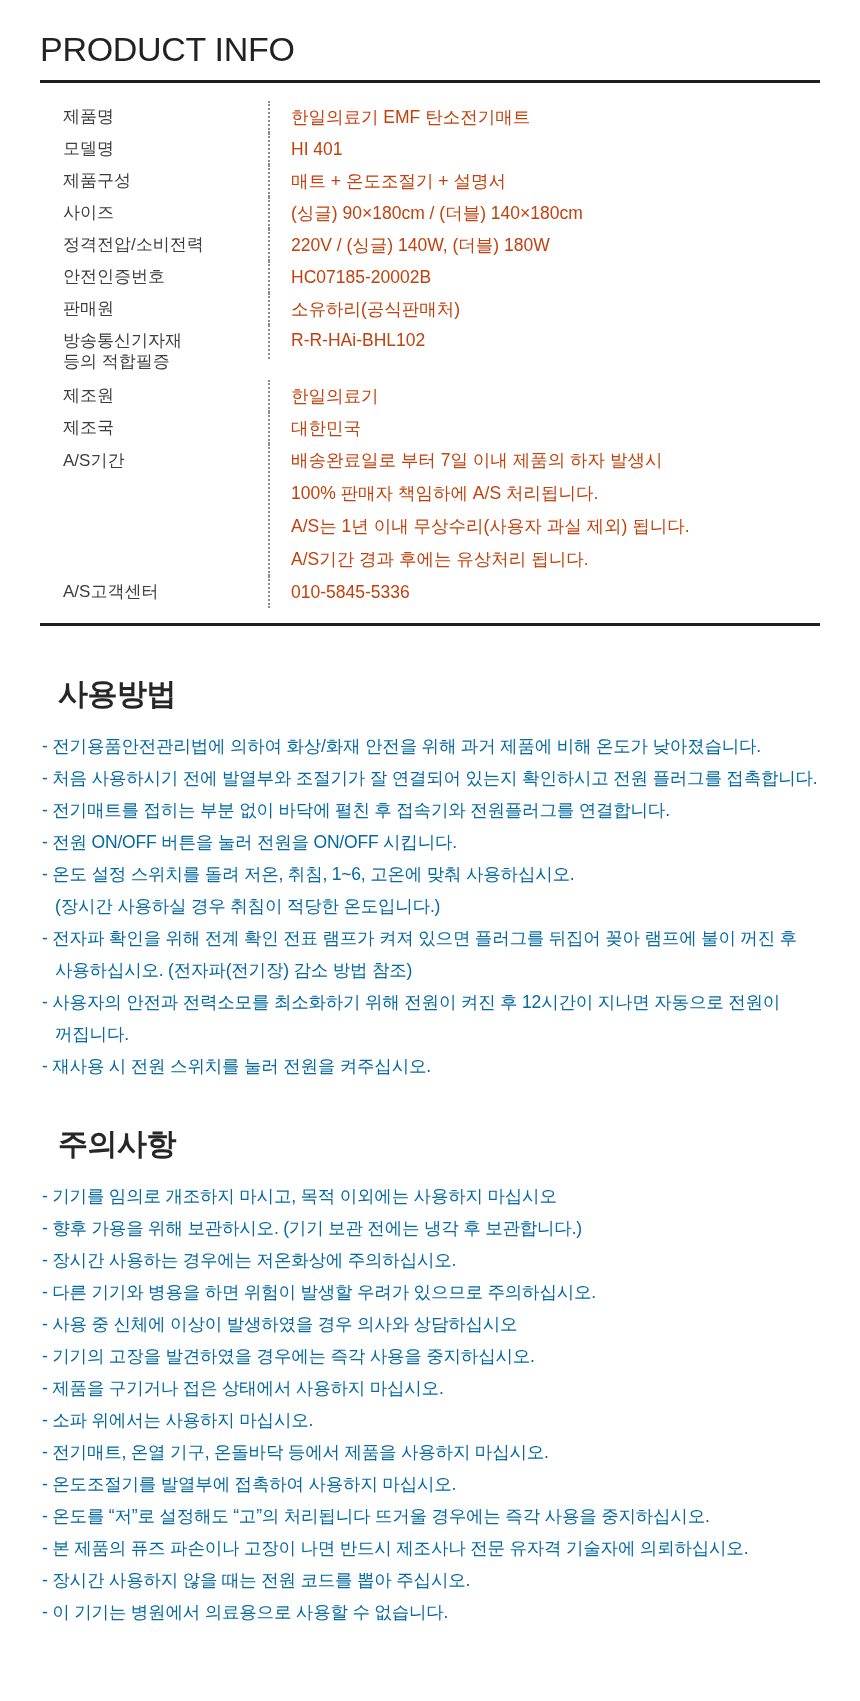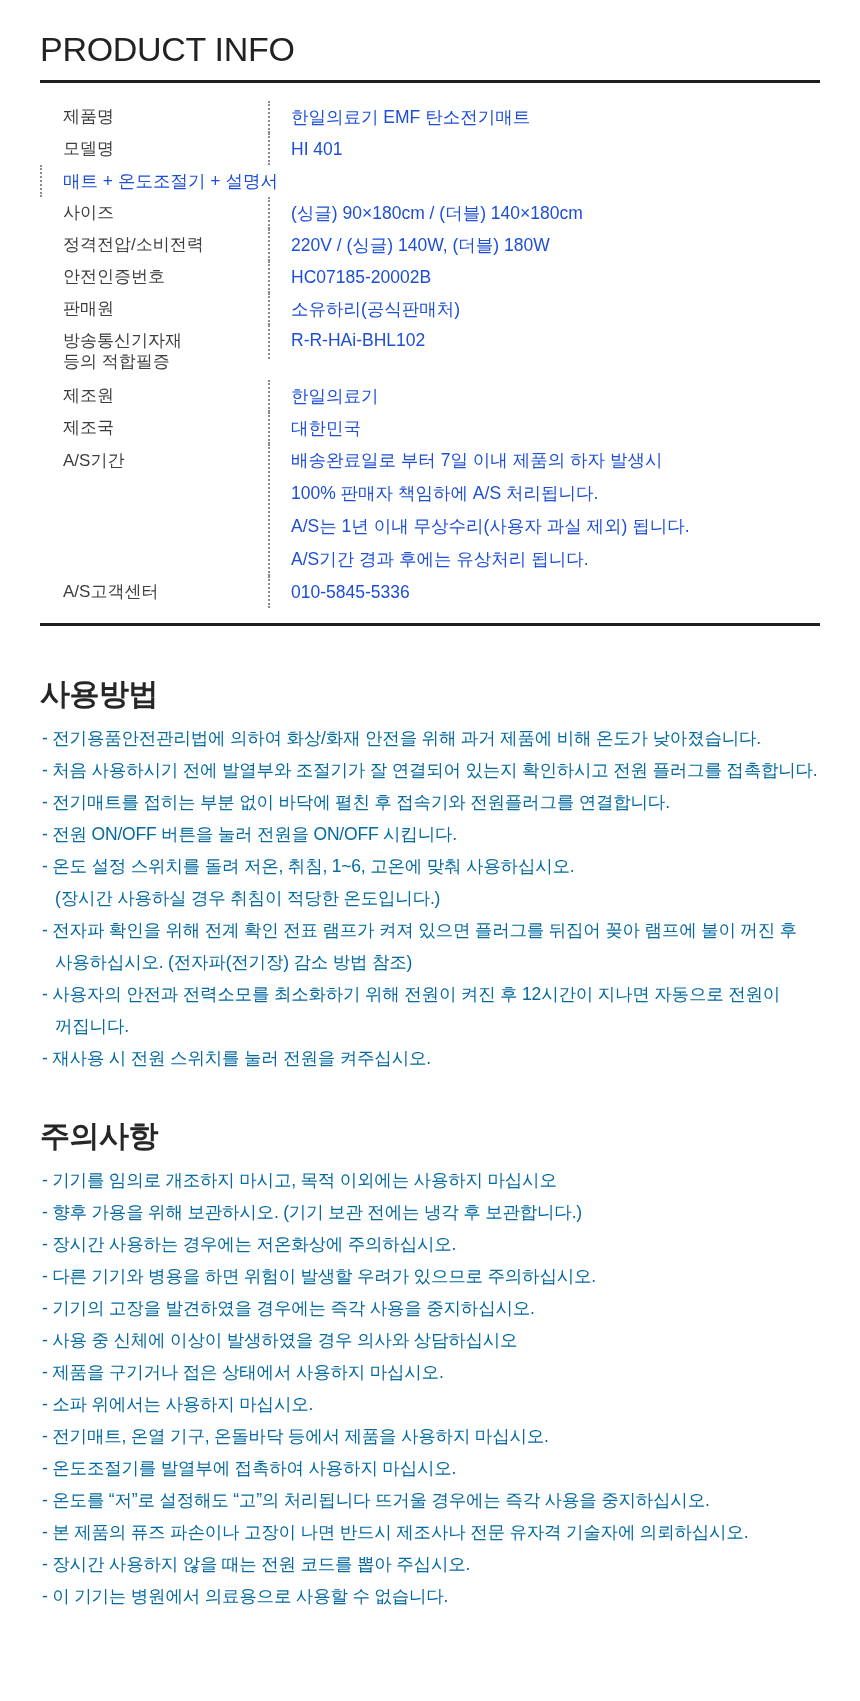--- a/index.html
+++ b/index.html
@@ -32,36 +32,36 @@
     padding-left: 23px;
     font-size: 17px; line-height: 32px;
     color: #3d3d3d;
     white-space: pre-line;
   }
   .spec-value {
     flex: 1; box-sizing: border-box;
     border-left: 2px dotted #8c8c8c;
     padding-left: 21px;
     font-size: 17.5px; line-height: 32px;
-    color: #1d4ed8;
+    color: #c2410c;
     white-space: pre-line;
   }
   
   .spec-row:nth-child(8) .spec-label,
   .spec-row:nth-child(8) .spec-value {
     line-height: 21px; padding-top: 5px; padding-bottom: 8px;
   }
   .spec-row:nth-child(8) { min-height: 55px; }
   
   .spec-row:nth-child(11) .spec-label,
   .spec-row:nth-child(11) .spec-value { line-height: 33px; }
 
   
   h2.section-heading {
-    margin: 0;
+    margin: 18px;
     font-size: 30px;
     line-height: 36px;
     font-weight: 700;
     letter-spacing: -0.5px;
     color: #262626;
   }
   .section-usage h2 { margin-top: 50px; }
   .section-caution h2 { margin-top: 44px; }
   ul.bullet-list {
     list-style: none;
@@ -93,20 +93,21 @@
         <div class="spec-label">제품명</div>
         <div class="spec-value">한일의료기 EMF 탄소전기매트</div>
       </div>
 
       <div class="spec-row">
         <div class="spec-label">모델명</div>
         <div class="spec-value">HI 401</div>
       </div>
 
       <div class="spec-row">
+        <div class="spec-label">제품구성</div>
         <div class="spec-value">매트 + 온도조절기 + 설명서</div>
       </div>
 
       <div class="spec-row">
         <div class="spec-label">사이즈</div>
         <div class="spec-value">(싱글) 90×180cm / (더블) 140×180cm</div>
       </div>
 
       <div class="spec-row">
         <div class="spec-label">정격전압/소비전력</div>
@@ -185,23 +186,23 @@
     <ul class="bullet-list">
 
         <li>- 기기를 임의로 개조하지 마시고, 목적 이외에는 사용하지 마십시오</li>
 
         <li>- 향후 가용을 위해 보관하시오. (기기 보관 전에는 냉각 후 보관합니다.)</li>
 
         <li>- 장시간 사용하는 경우에는 저온화상에 주의하십시오.</li>
 
         <li>- 다른 기기와 병용을 하면 위험이 발생할 우려가 있으므로 주의하십시오.</li>
 
+        <li>- 사용 중 신체에 이상이 발생하였을 경우 의사와 상담하십시오</li>
+
         <li>- 기기의 고장을 발견하였을 경우에는 즉각 사용을 중지하십시오.</li>
-
-        <li>- 사용 중 신체에 이상이 발생하였을 경우 의사와 상담하십시오</li>
 
         <li>- 제품을 구기거나 접은 상태에서 사용하지 마십시오.</li>
 
 
         <li>- 소파 위에서는 사용하지 마십시오.</li>
 
         <li>- 전기매트, 온열 기구, 온돌바닥 등에서 제품을 사용하지 마십시오.</li>
 
         <li>- 온도조절기를 발열부에 접촉하여 사용하지 마십시오.</li>
 

